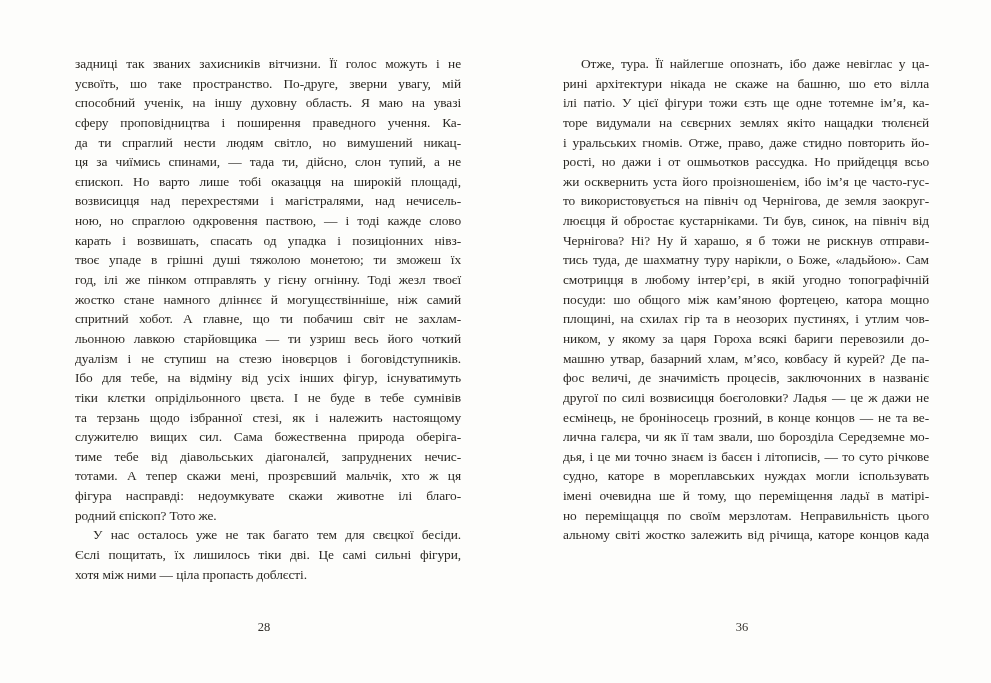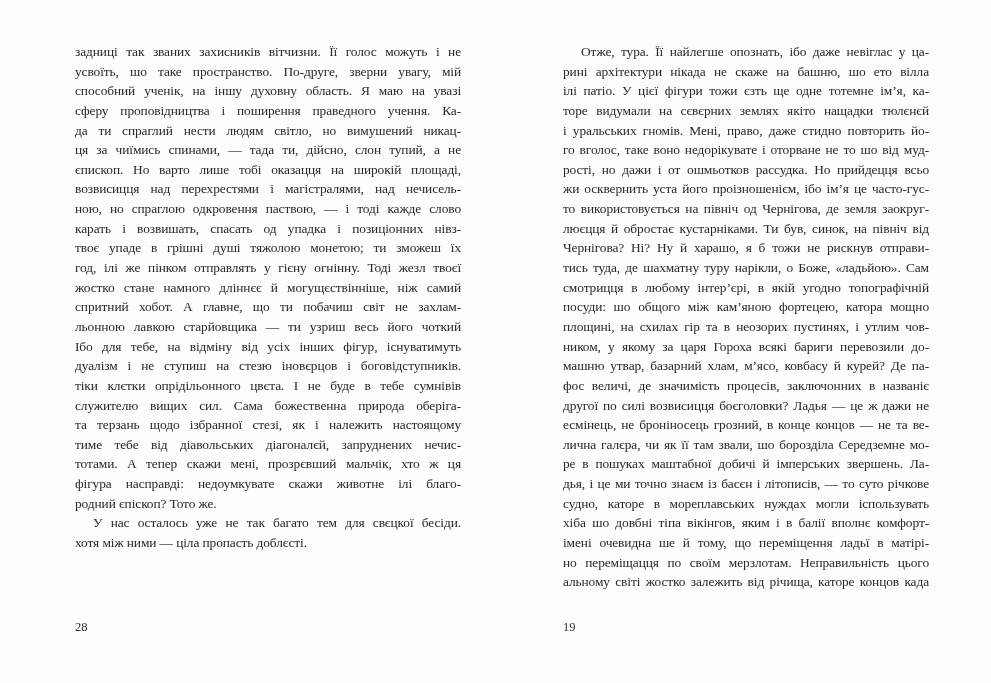--- a/index.html
+++ b/index.html
@@ -18,21 +18,21 @@
   }
   .page {
     position: absolute;
     top: 0;
     height: 683px;
   }
   .page-left  { left: 75px;  width: 386px; }
   .page-right { left: 563px; width: 366px; }
   .lines {
     position: absolute;
-    top: 42px;
+    top: 54px;
     left: 0;
     right: 0;
   }
   .line {
     font-size: 13.4px;
     line-height: 19.65px;
     height: 19.65px;
     text-align: justify;
     text-align-last: justify;
     white-space: nowrap; 
@@ -44,20 +44,21 @@
     text-align-last: left;
   }
   .line.indent {
     text-indent: 18px;
   }
   .page-number {
     position: absolute;
     top: 620px;
     left: 0;
     right: 8px;
+    text-align: center;
     font-size: 12.5px;
     color: #33302b;
   }
 </style>
 </head>
 <body>
 
 <div class="spread">
 
   <div class="page page-left">
@@ -70,62 +71,60 @@
         <div class="line">ця за чиїмись спинами, — тада ти, дійсно, слон тупий, а не</div>
         <div class="line">єпископ. Но варто лише тобі оказацця на широкій площаді,</div>
         <div class="line">возвисицця над перехрестями і магістралями, над нечисель-</div>
         <div class="line">ною, но спраглою одкровення паствою, — і тоді кажде слово</div>
         <div class="line">карать і возвишать, спасать од упадка і позиціонних нівз-</div>
         <div class="line">твоє упаде в грішні душі тяжолою монетою; ти зможеш їх</div>
         <div class="line">год, ілі же пінком отправлять у гієну огнінну. Тоді жезл твоєї</div>
         <div class="line">жостко стане намного длiннєє й могущєствінніше, ніж самий</div>
         <div class="line">спритний хобот. А главне, що ти побачиш світ не захлам-</div>
         <div class="line">льонною лавкою старйовщика — ти узриш весь його чоткий</div>
+        <div class="line">дуалізм і не ступиш на стезю іновєрцов і боговідступників.</div>
         <div class="line">Ібо для тебе, на відміну від усіх інших фігур, існуватимуть</div>
-        <div class="line">дуалізм і не ступиш на стезю іновєрцов і боговідступників.</div>
         <div class="line">тіки клєтки опрідільонного цвєта. І не буде в тебе сумнівів</div>
+        <div class="line">та терзань щодо ізбранної стезі, як і належить настоящому</div>
         <div class="line">служителю вищих сил. Сама божественна природа оберіга-</div>
-        <div class="line">та терзань щодо ізбранної стезі, як і належить настоящому</div>
         <div class="line">тиме тебе від діавольських діагоналєй, запруднених нечис-</div>
         <div class="line">тотами. А тепер скажи мені, прозрєвший мальчік, хто ж ця</div>
         <div class="line">фігура насправді: недоумкувате скажи животне ілі благо-</div>
         <div class="line end">родний єпіскоп? Тото же.</div>
         <div class="line indent">У нас осталось уже не так багато тем для свєцкої бесіди.</div>
+        <div class="line">Єслі пощитать, їх лишилось тіки дві. Це самі сильні фігури,</div>
         <div class="line end">хотя між ними — ціла пропасть доблєсті.</div>
       </div>
     <div class="page-number">28</div>
   </div>
 
   <div class="page page-right">
     <div class="lines">
         <div class="line indent">Отже, тура. Її найлегше опознать, ібо даже невіглас у ца-</div>
         <div class="line">рині архітектури нікада не скаже на башню, шо ето вілла</div>
         <div class="line">ілі патіо. У цієї фігури тожи єзть ще одне тотемне ім’я, ка-</div>
         <div class="line">торе видумали на сєвєрних землях якіто нащадки тюлєнєй</div>
-        <div class="line">і уральських гномів. Мені, право, даже стидно повторить йо-</div>
-        <div class="line">го вголос, таке воно недорікувате і оторване не то шо від муд-</div>
+        <div class="line">і уральських гномів. Отже, право, даже стидно повторить йо-</div>
         <div class="line">рості, но дажи і от ошмьотков рассудка. Но прийдецця всьо</div>
         <div class="line">жи осквернить уста його проізношенієм, ібо ім’я це часто-гус-</div>
         <div class="line">то використовується на північ од Чернігова, де земля заокруг-</div>
         <div class="line">люєцця й обростає кустарніками. Ти був, синок, на північ від</div>
         <div class="line">Чернігова? Ні? Ну й харашо, я б тожи не рискнув отправи-</div>
         <div class="line">тись туда, де шахматну туру нарікли, о Боже, «ладьйою». Сам</div>
         <div class="line">смотрицця в любому інтер’єрі, в якій угодно топографічній</div>
         <div class="line">посуди: шо общого між кам’яною фортецею, катора мощно</div>
         <div class="line">площині, на схилах гір та в неозорих пустинях, і утлим чов-</div>
         <div class="line">ником, у якому за царя Гороха всякі бариги перевозили до-</div>
         <div class="line">машню утвар, базарний хлам, м’ясо, ковбасу й курей? Де па-</div>
         <div class="line">фос величі, де значимість процесів, заключонних в названіє</div>
         <div class="line">другої по силі возвисицця боєголовки? Ладья — це ж дажи не</div>
         <div class="line">есмінець, не броніносець грозний, в конце концов — не та ве-</div>
         <div class="line">лична галєра, чи як її там звали, шо борозділа Середземне мо-</div>
-        <div class="line">ре в пошуках маштабної добичі й імперських звершень. Ла-</div>
         <div class="line">дья, і це ми точно знаєм із басєн і літописів, — то суто річкове</div>
         <div class="line">судно, каторе в мореплавських нуждах могли іспользувать</div>
-        <div class="line">хіба шо довбні тіпа вікінгов, яким і в балії вполнє комфорт-</div>
         <div class="line">імені очевидна ше й тому, що переміщення ладьї в матірі-</div>
         <div class="line">но переміщацця по своїм мерзлотам. Неправильність цього</div>
         <div class="line">альному світі жостко залежить від річища, каторе концов када</div>
       </div>
-    <div class="page-number">19</div>
+    <div class="page-number">36</div>
   </div>
 
 </div>
 
 </body></html>

